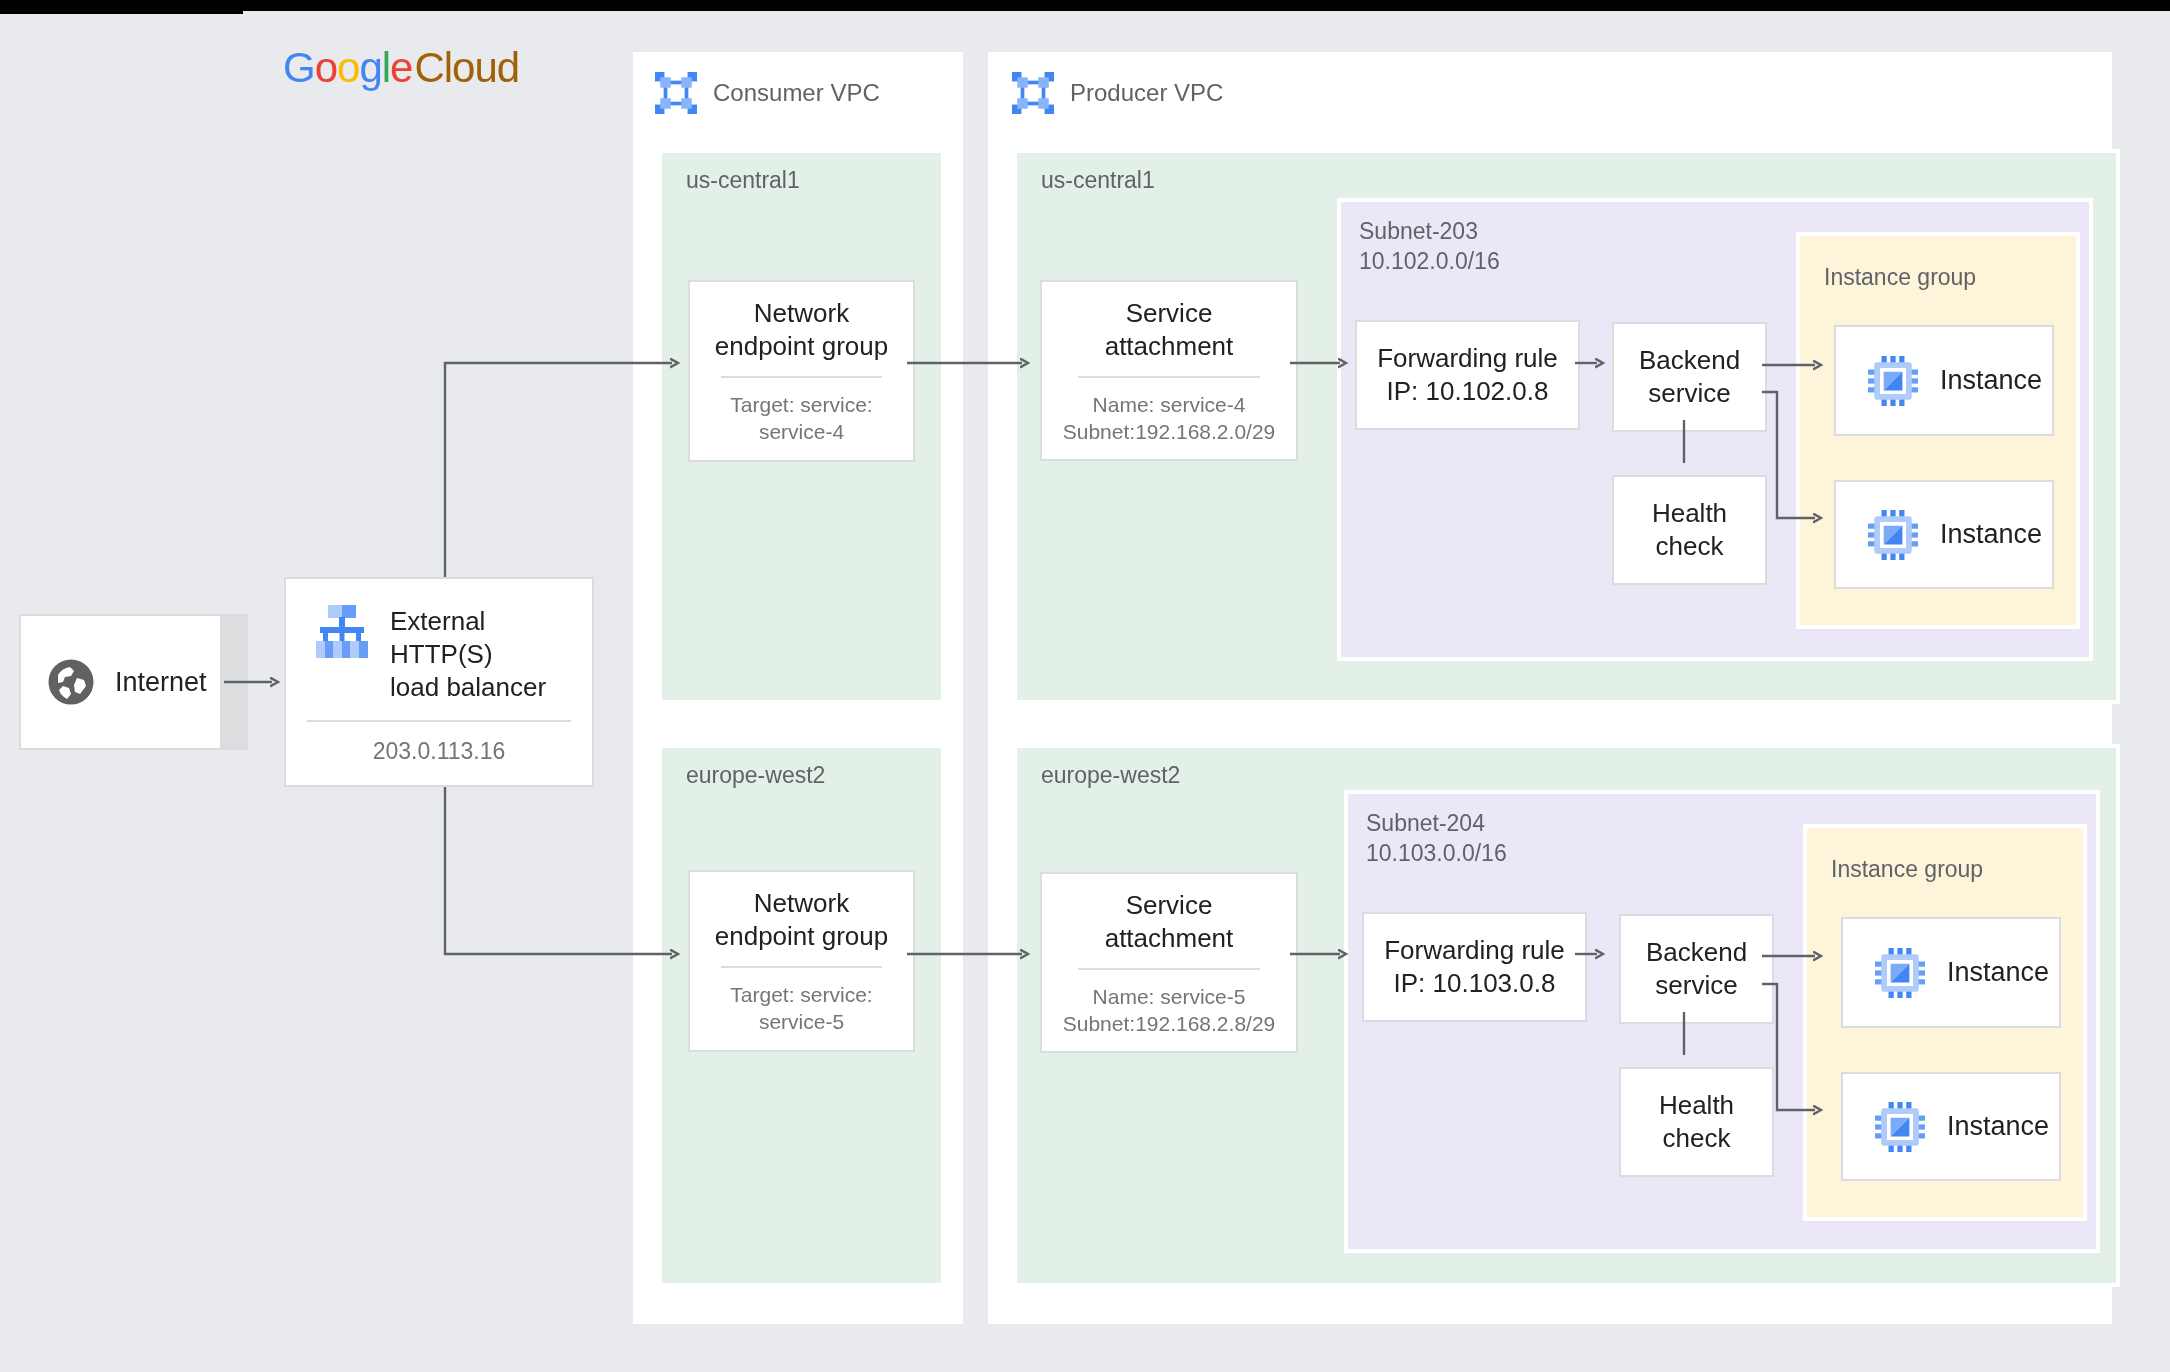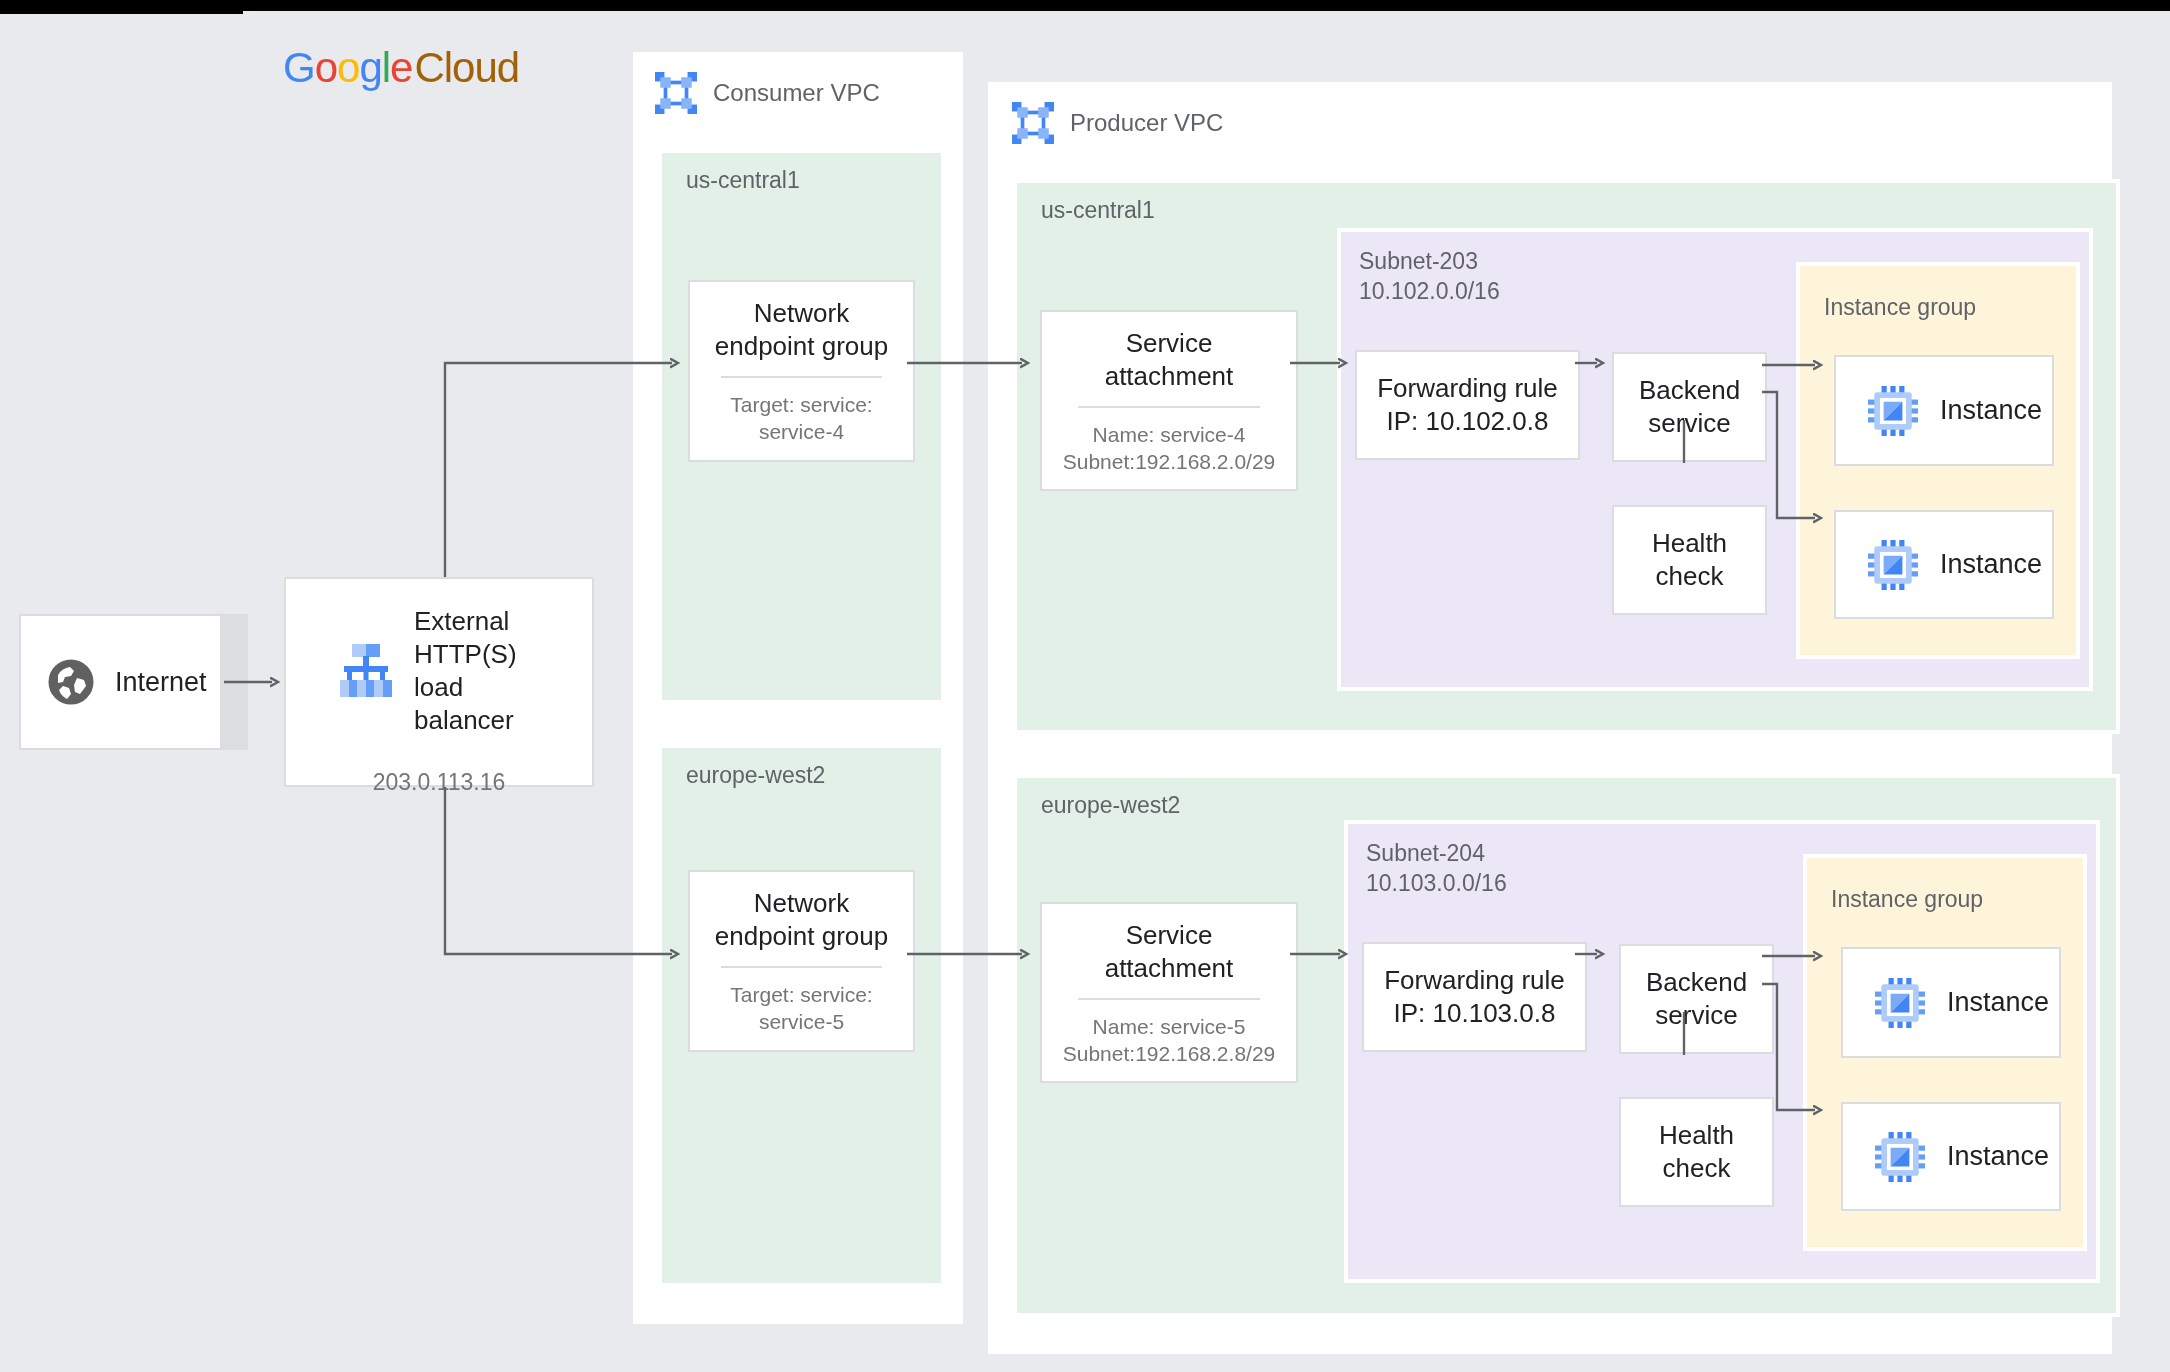--- a/index.html
+++ b/index.html
@@ -24,21 +24,21 @@
         display:flex;flex-direction:column;align-items:center;justify-content:center;text-align:center;}
   .card-title{font-size:26px;line-height:33px;color:#202124;}
   .card-sub{font-size:21px;line-height:27px;color:#757575;}
   .divider{height:2px;background:#dadce0;width:72%;margin:13px auto;}
   .inst-card{flex-direction:row;justify-content:flex-start;padding-left:32px;gap:22px;}
   .inst-label{font-size:27px;color:#202124;}
   .internet-card{flex-direction:row;justify-content:flex-start;padding-left:26px;gap:20px;}
   .internet-label{font-size:27px;color:#202124;}
   .internet-shadow{left:222px;top:614px;width:26px;height:136px;background:#dcdddf;}
   .lb-card{align-items:stretch;justify-content:flex-start;text-align:left;}
-  .lb-head{display:flex;align-items:center;gap:20px;padding:26px 22px 0 28px;margin-left:24px;}
+  .lb-head{display:flex;align-items:flex-start;gap:20px;padding:26px 22px 0 28px;}
   .lb-title{font-size:26px;line-height:33px;color:#202124;}
   .lb-divider{height:2px;background:#dadce0;width:86%;margin:16px auto 0;}
   .lb-ip{font-size:23px;color:#757575;text-align:center;margin-top:16px;}
   .flow{left:0;top:0;pointer-events:none;}
   .flow path{fill:none;stroke:#5f6368;stroke-width:2.4px;}
 </style>
 </head>
 <body>
 
 <div class="abs topbar"></div>
@@ -130,21 +130,21 @@
       </div>
       <div class="divider"></div>
       <div class="card-sub">
         <div>Target: service:</div>
         <div>service-5</div>
       </div>
     </div>
   </div>
 </div>
 
-<div class="abs vpc" style="left:988px;top:52px;width:1124px;height:1272px;margin-top:30px;">
+<div class="abs vpc" style="left:988px;top:52px;width:1124px;height:1272px;">
   <div class="vpc-header" style="left:20px;top:16px;">
     <span style="line-height:0;">
       <svg width="42" height="42" viewBox="0 0 40 40">
         <rect x="0" y="0" width="9" height="9" fill="#4285f4"></rect>
           <rect x="31" y="0" width="9" height="9" fill="#4285f4"></rect>
         <rect x="0" y="31" width="9" height="9" fill="#4285f4"></rect>
           <rect x="31" y="31" width="9" height="9" fill="#4285f4"></rect>
         <rect x="10" y="10" width="20" height="20" fill="none" stroke="#4285f4" stroke-width="3.5"></rect>
         <rect x="5" y="5" width="10" height="10" fill="#8ab4f8"></rect>
           <rect x="25" y="5" width="10" height="10" fill="#8ab4f8"></rect>

